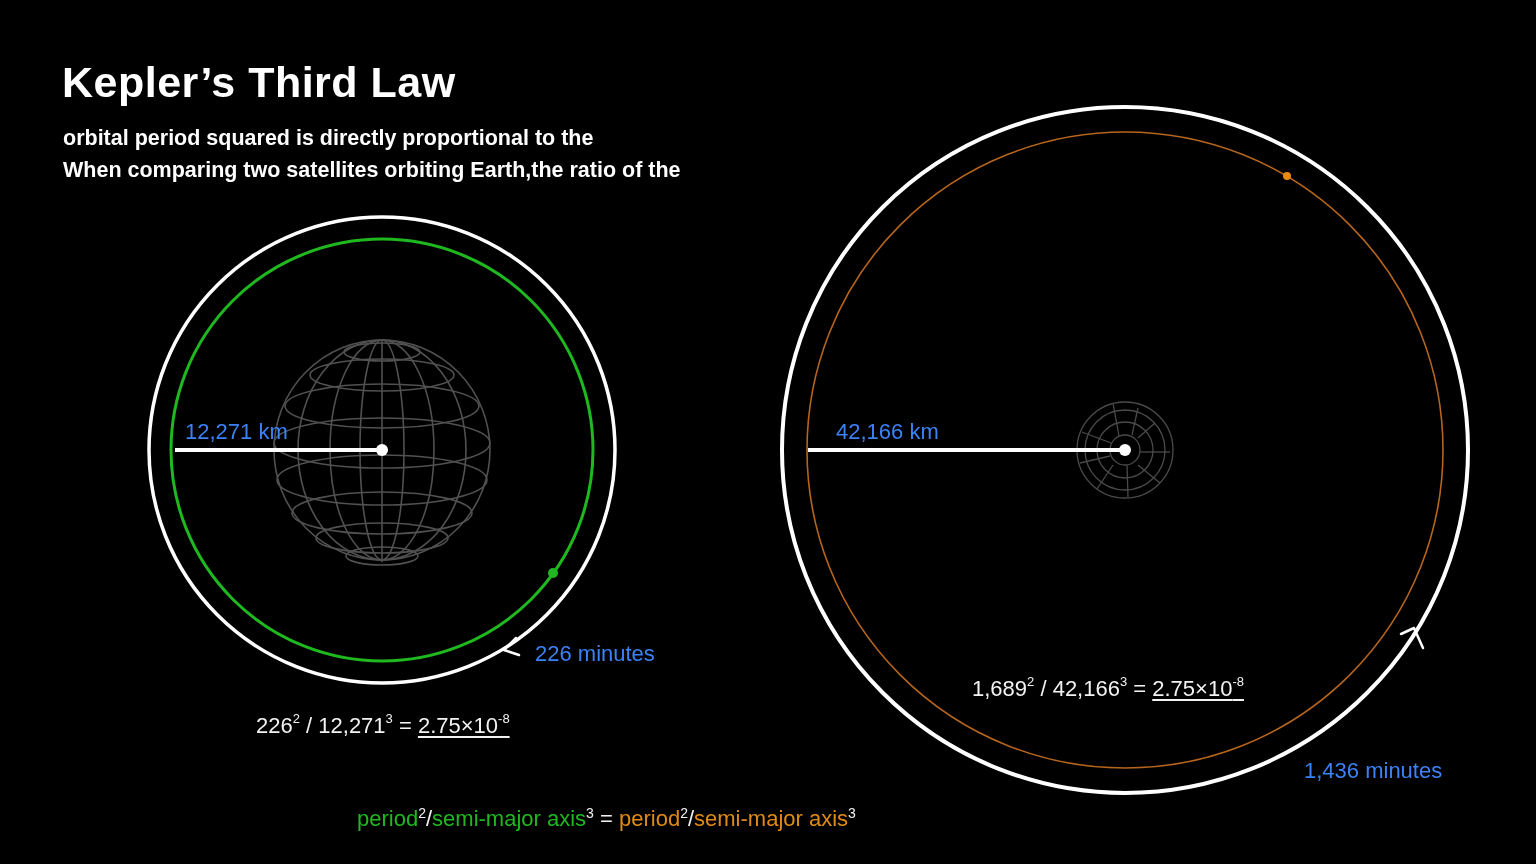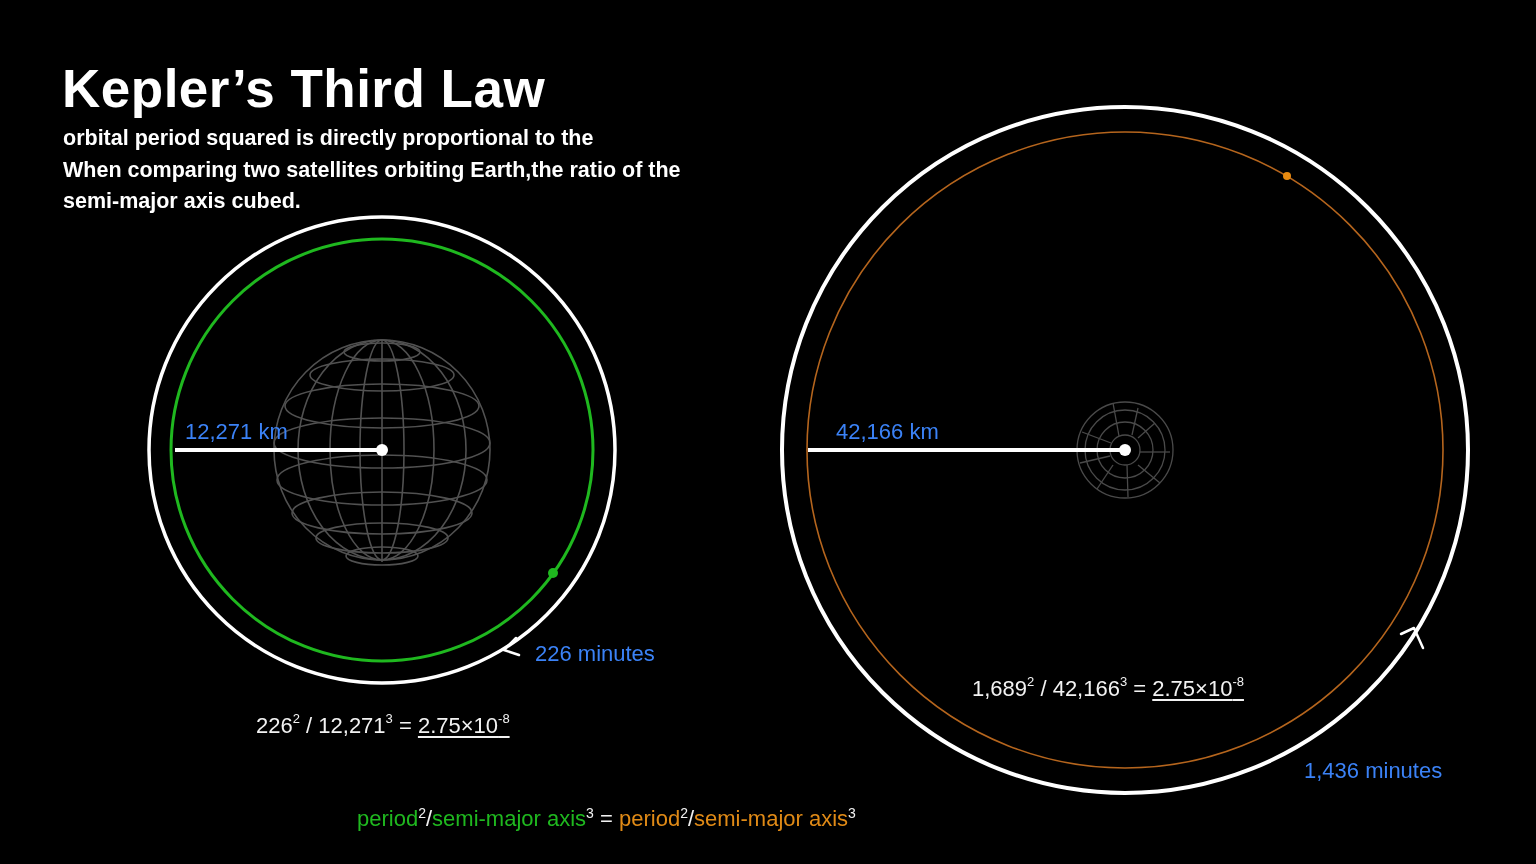--- a/index.html
+++ b/index.html
@@ -1,17 +1,17 @@
 <!DOCTYPE html>
 <html><head>
   <meta charset="utf-8">
   <style>
     html, body { margin: 0; padding: 0; background: #000; }
     body { width: 1536px; height: 864px; position: relative; overflow: hidden; font-family: "Liberation Sans", sans-serif; color: #fff; }
-    .title { position: absolute; left: 62px; top: 58px; font-size: 53px; font-weight: bold; letter-spacing: 0.5px; white-space: nowrap; }
+    .title { position: absolute; left: 62px; top: 58px; font-size: 43px; font-weight: bold; letter-spacing: 0.5px; white-space: nowrap; }
     .subtitle { position: absolute; left: 63px; top: 123px; width: 800px; font-size: 21.5px; font-weight: bold; line-height: 31.5px; }
     .subtitle span { display: block; white-space: nowrap; }
     svg.diagram { position: absolute; left: 0; top: 0; }
     .label { position: absolute; font-size: 22px; color: #3b82f6; white-space: nowrap; }
     .eq { position: absolute; font-size: 22px; color: #f2f2f2; white-space: nowrap; }
     .eq sup { font-size: 13px; position: relative; top: -2px; vertical-align: super; line-height: 0; }
     .eq .ul { text-decoration: underline; text-underline-offset: 3px; }
     .law { position: absolute; left: 357px; top: 806px; font-size: 22px; white-space: nowrap; }
     .law sup { font-size: 14px; vertical-align: super; line-height: 0; }
     .green { color: #1fb81f; }
@@ -72,21 +72,20 @@
     <circle cx="1125" cy="450" r="6" fill="#ffffff"></circle>
     <path d="M 1401 634 L 1414 628 L 1423 648" stroke="#ffffff" stroke-width="2.5" fill="none" stroke-linecap="round" stroke-linejoin="round"></path>
   </g>
 </svg>
 
 <div class="title">Kepler’s Third Law</div>
 
 <div class="subtitle">
   <span>orbital period squared is directly proportional to the</span>
   <span>When comparing two satellites orbiting Earth,the ratio of the</span>
-  <span>semi-major axis cubed.</span>
 </div>
 
 <div class="label" style="left:185px; top:419px;">12,271 km</div>
 <div class="label" style="left:535px; top:641px;">226 minutes</div>
 <div class="eq" style="left:256px; top:713px;">
   <span>226</span><sup>2</sup><span style="white-space:pre"> / </span><span>12,271</span><sup>3</sup><span style="white-space:pre"> = </span><span class="ul"><span>2.75×10</span><sup>-8</sup></span>
 </div>
 
 <div class="label" style="left:836px; top:419px;">42,166 km</div>
 <div class="label" style="left:1304px; top:758px;">1,436 minutes</div>

